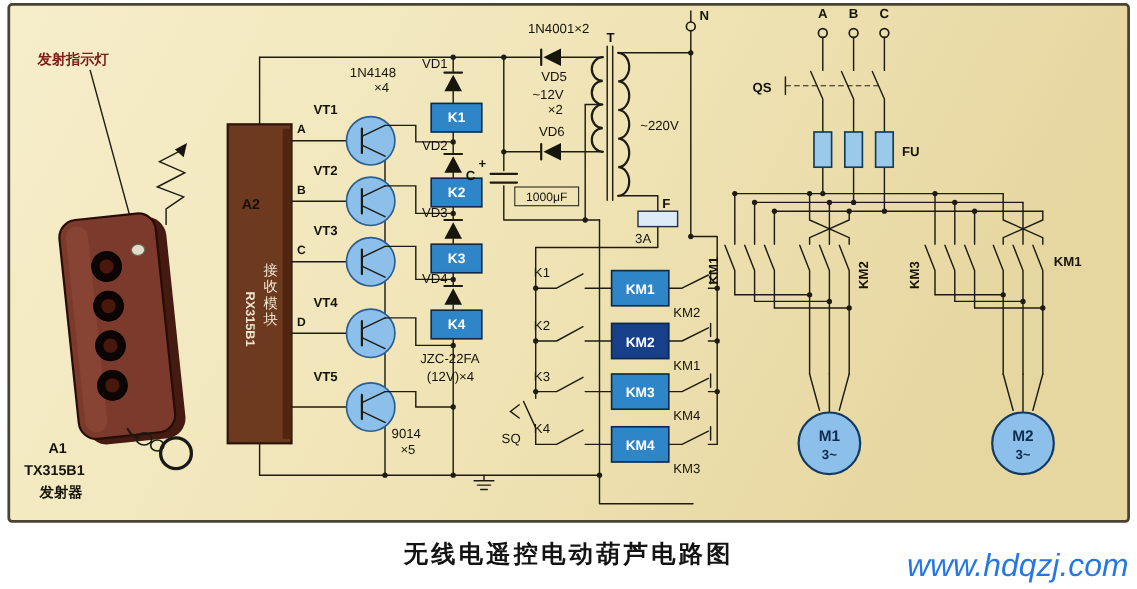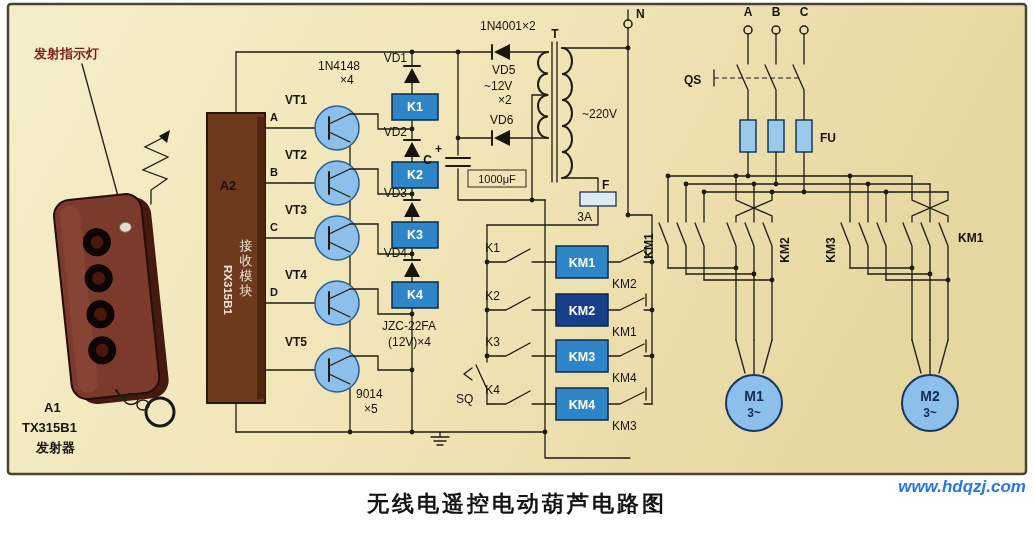--- a/index.html
+++ b/index.html
@@ -32,21 +32,21 @@
   .motor{fill:var(--component-blue);stroke:#143a62;stroke-width:2}
   .motortext{font-size:14px;font-weight:bold;fill:#0e2c50;text-anchor:middle}
   .motorsub{font-size:12px;font-weight:bold;fill:#0e2c50;text-anchor:middle}
   .transistor{fill:var(--component-blue);stroke:#2a5e92;stroke-width:1.5}
   .chipbody{fill:var(--chip-brown);stroke:#2c150a;stroke-width:2}
   .term{fill:none;stroke:#1e1c12;stroke-width:1.5}
   .capbox{fill:none;stroke:#2a2a20;stroke-width:1}
   .title{position:absolute;left:0;right:0;top:489px;text-align:center;
     font-family:"Liberation Serif","DejaVu Serif",serif;font-size:22px;
     font-weight:bold;letter-spacing:3px;color:#131313}
-  .watermark{position:absolute;right:8px;top:477px;font-size:17px;font-weight:bold;
+  .watermark{position:absolute;right:8px;top:499px;font-size:29px;font-weight:normal;
     font-style:italic;color:var(--watermark-blue)}
 </style>
 </head>
 <body>
 
 <div class="stage">
 <svg width="1034" height="480" viewBox="0 0 1034 480">
   <defs>
     <linearGradient id="bgGrad" x1="0" y1="0" x2="1" y2="0.25">
       <stop offset="0" stop-color="#f6eecb"></stop>

